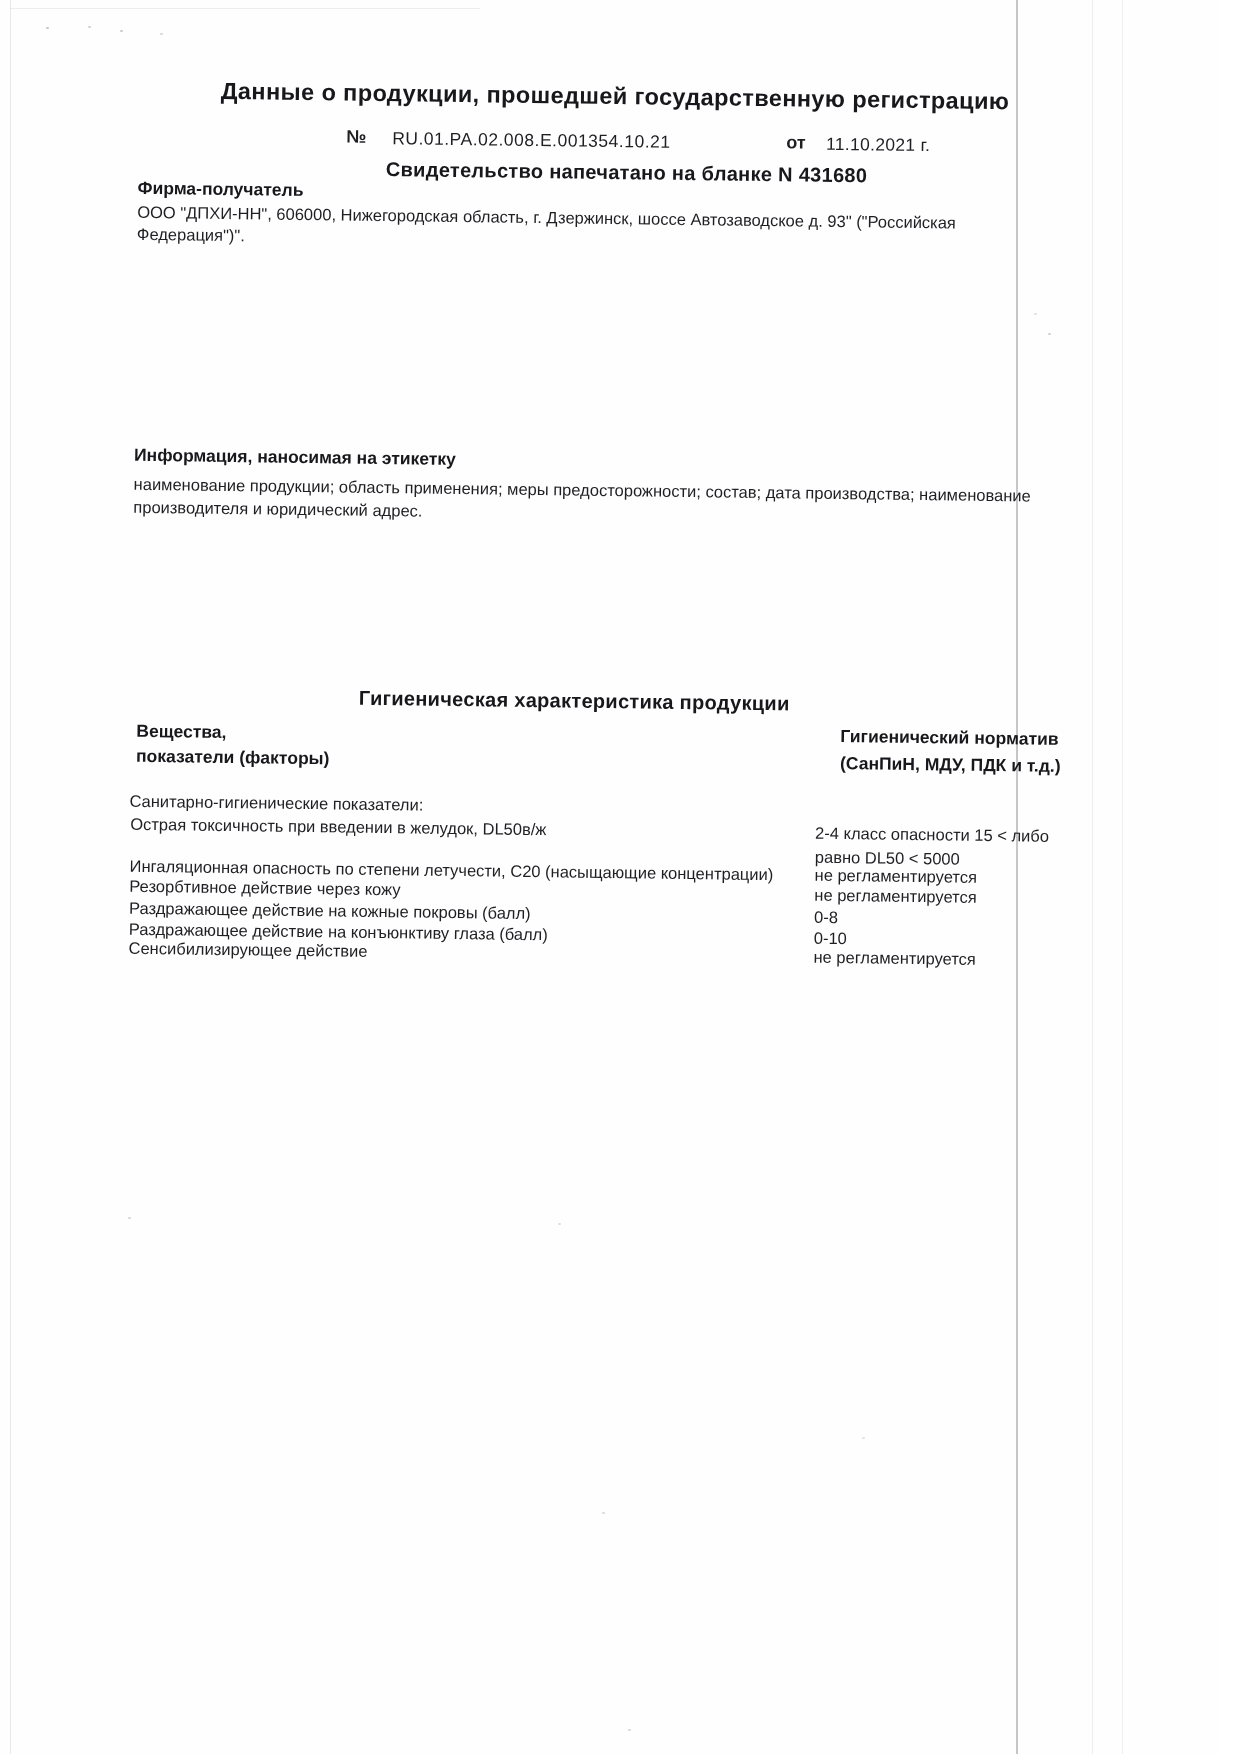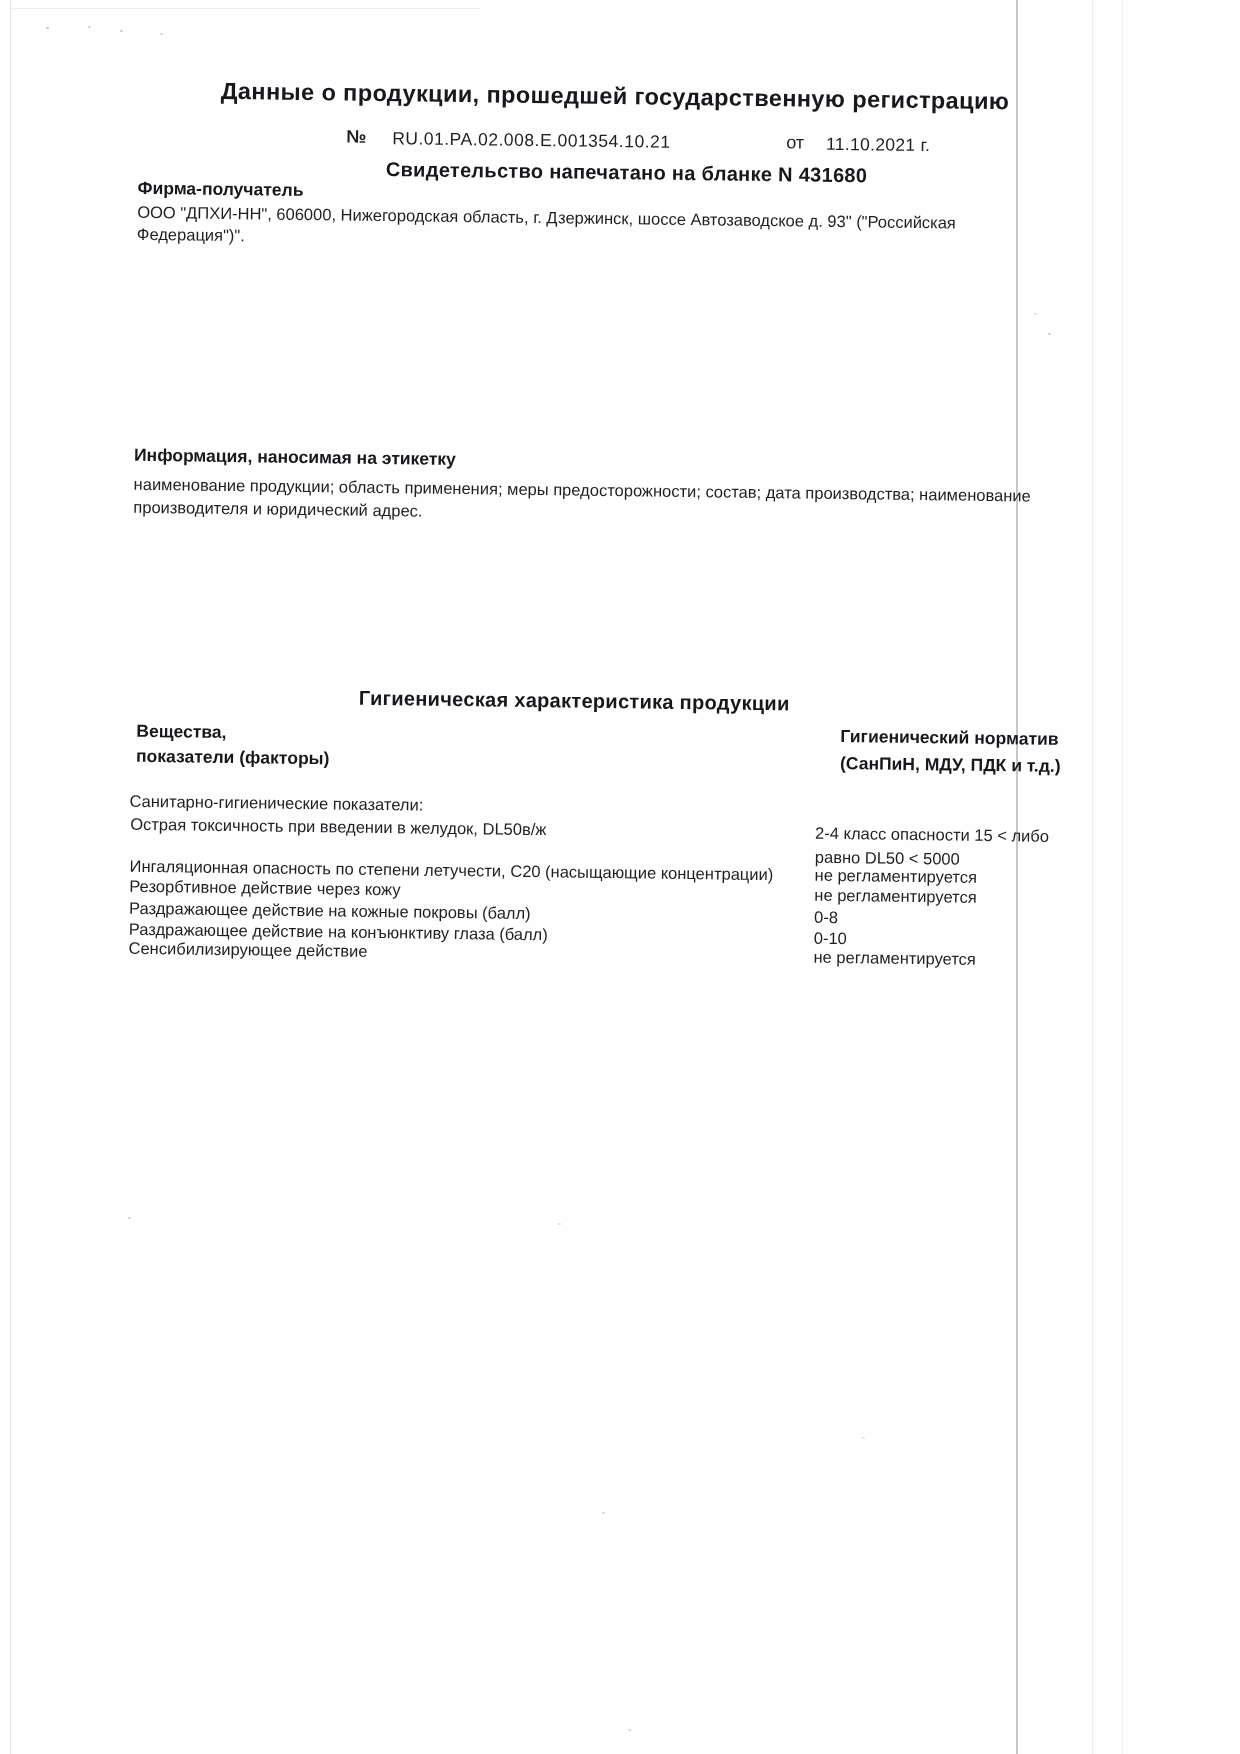--- a/index.html
+++ b/index.html
@@ -59,21 +59,21 @@
   }
   .abs { position: absolute; }
 
   .doc-title {
     left: 222px; top: 75px;
     font-size: 23.5px; font-weight: bold; letter-spacing: 0.4px;
     color: #18181c; white-space: nowrap;
   }
   .reg-label   { left: 348px; top: 122px; font-size: 18px; font-weight: bold; }
   .reg-number  { left: 394px; top: 123px; font-size: 17.5px; letter-spacing: 0.5px; white-space: nowrap; }
-  .reg-date-label { left: 788px; top: 122px; font-size: 18px; font-weight: normal; }
+  .reg-date-label { left: 788px; top: 122px; font-size: 18px; font-weight: bold; }
   .reg-date    { left: 828px; top: 123px; font-size: 17.5px; letter-spacing: 0.3px; white-space: nowrap; }
   .blank-note  { left: 388px; top: 153px; font-size: 20px; font-weight: bold; letter-spacing: 0.3px; white-space: nowrap; color:#18181c; }
 
   .recipient-label { left: 140px; top: 176px; font-size: 17.5px; font-weight: bold; color:#18181c; }
   .recipient-value { left: 140px; top: 199px; width: 920px; font-size: 16.5px; line-height: 22px; }
 
   .labelinfo-heading { left: 140px; top: 443px; font-size: 17.5px; font-weight: bold; color:#18181c; }
   .labelinfo-text    { left: 140px; top: 471px; width: 920px; font-size: 16.5px; line-height: 23px; }
 
   .hyg-heading {

